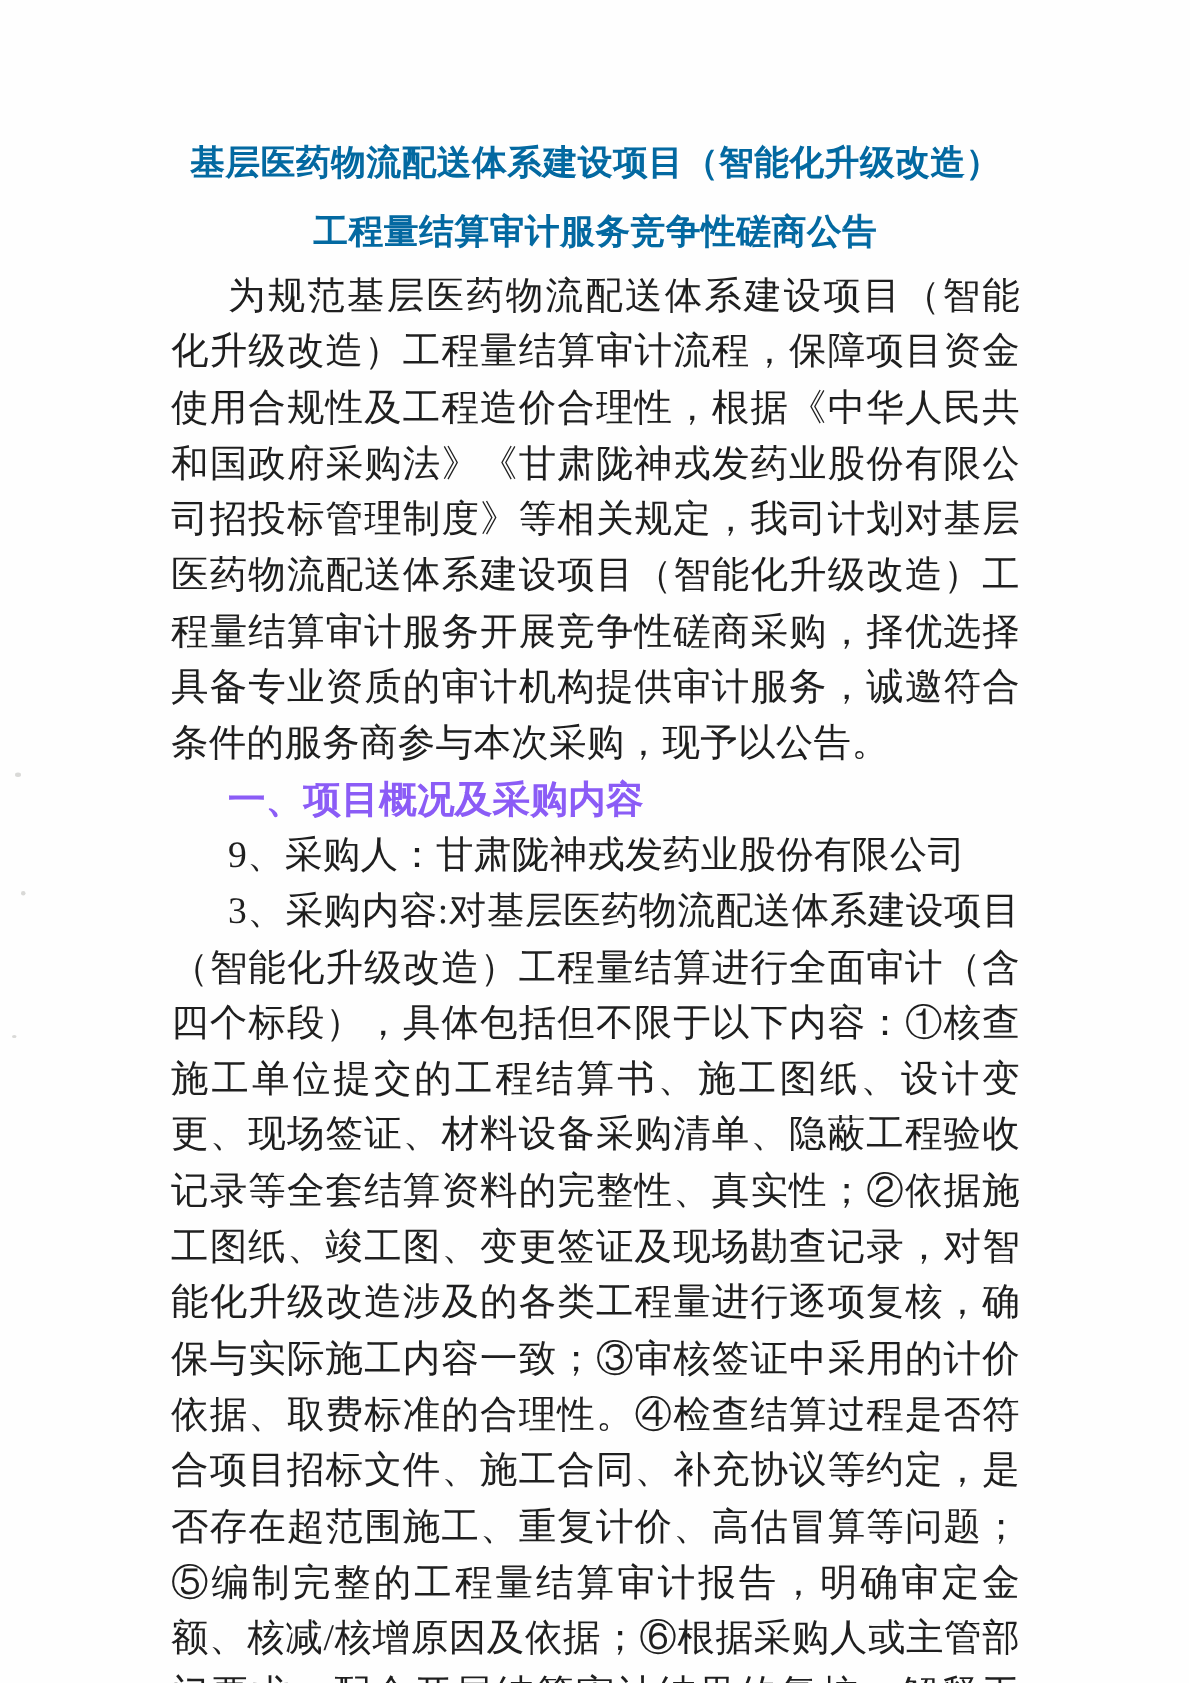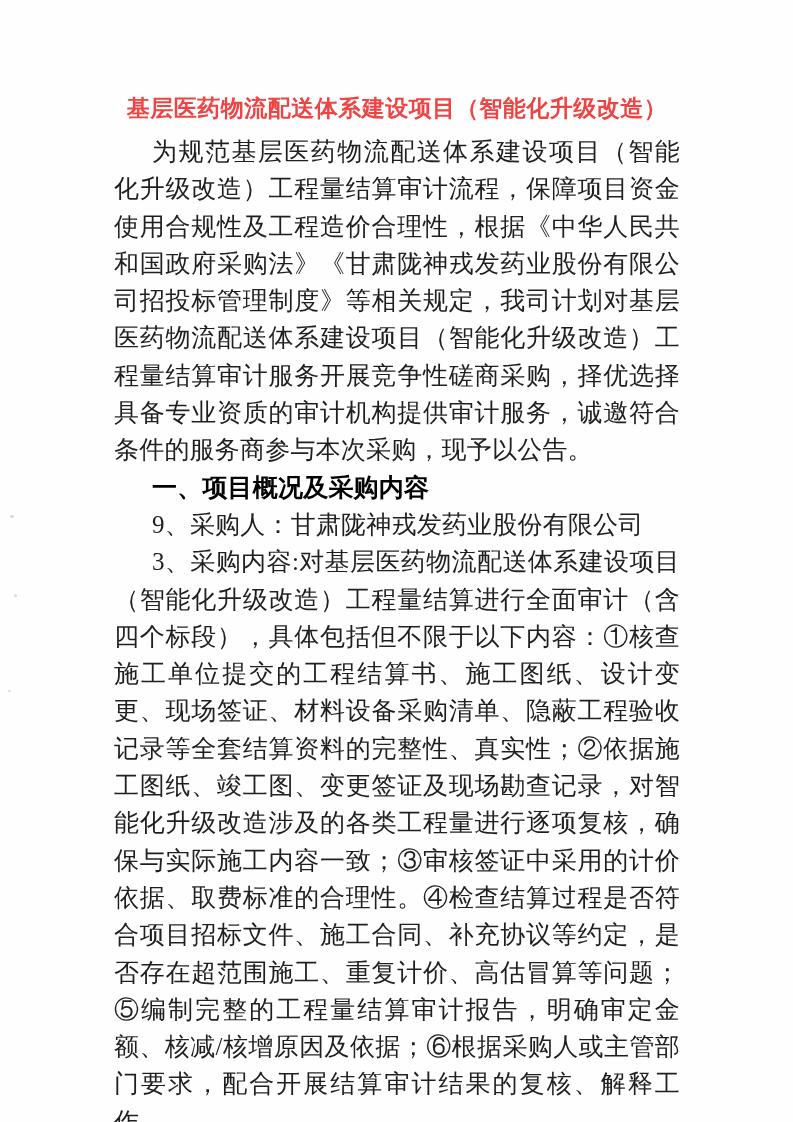--- a/index.html
+++ b/index.html
@@ -17,37 +17,37 @@
     font-family: "Liberation Serif", "DejaVu Serif", serif;
     color: #1f1f1f;
     overflow: hidden;
   }
   .doc-title {
     text-align: center;
     font-weight: 700;
     font-size: 23px;
     line-height: 46px;
     letter-spacing: 0.5px;
-    color: #ef4444;
+    color: #0369a1;
   }
   .doc-body {
     margin-top: 1px;
     font-size: 25px;
     line-height: 37.3px;
     text-align: justify;
     text-justify: inter-ideograph;
     letter-spacing: 0.2px;
   }
   .para {
     margin: 0;
     text-indent: 38px;
   }
   .heading {
     font-weight: 700;
-    color: #000000;
+    color: #8b5cf6;
   }
   
   .speck {
     position: absolute;
     background: #b9b9b6;
     border-radius: 50%;
     opacity: 0.55;
   }
   .speck-1 { left: 10px; top: 515px; width: 4px; height: 3px; }
   .speck-2 { left: 14px; top: 594px; width: 3px; height: 3px; }
@@ -57,20 +57,21 @@
 <body>
 
 <div class="page">
 
   <div class="speck speck-1"></div>
   <div class="speck speck-2"></div>
   <div class="speck speck-3"></div>
 
   <div class="doc-title">
     <div>基层医药物流配送体系建设项目（智能化升级改造）</div>
+    <div>工程量结算审计服务竞争性磋商公告</div>
   </div>
 
   <div class="doc-body">
     <p class="para">为规范基层医药物流配送体系建设项目（智能化升级改造）工程量结算审计流程，保障项目资金使用合规性及工程造价合理性，根据《中华人民共和国政府采购法》《甘肃陇神戎发药业股份有限公司招投标管理制度》等相关规定，我司计划对基层医药物流配送体系建设项目（智能化升级改造）工程量结算审计服务开展竞争性磋商采购，择优选择具备专业资质的审计机构提供审计服务，诚邀符合条件的服务商参与本次采购，现予以公告。</p>
 
     <p class="para heading">一、项目概况及采购内容</p>
 
     <p class="para">9、采购人：甘肃陇神戎发药业股份有限公司</p>
 
 

